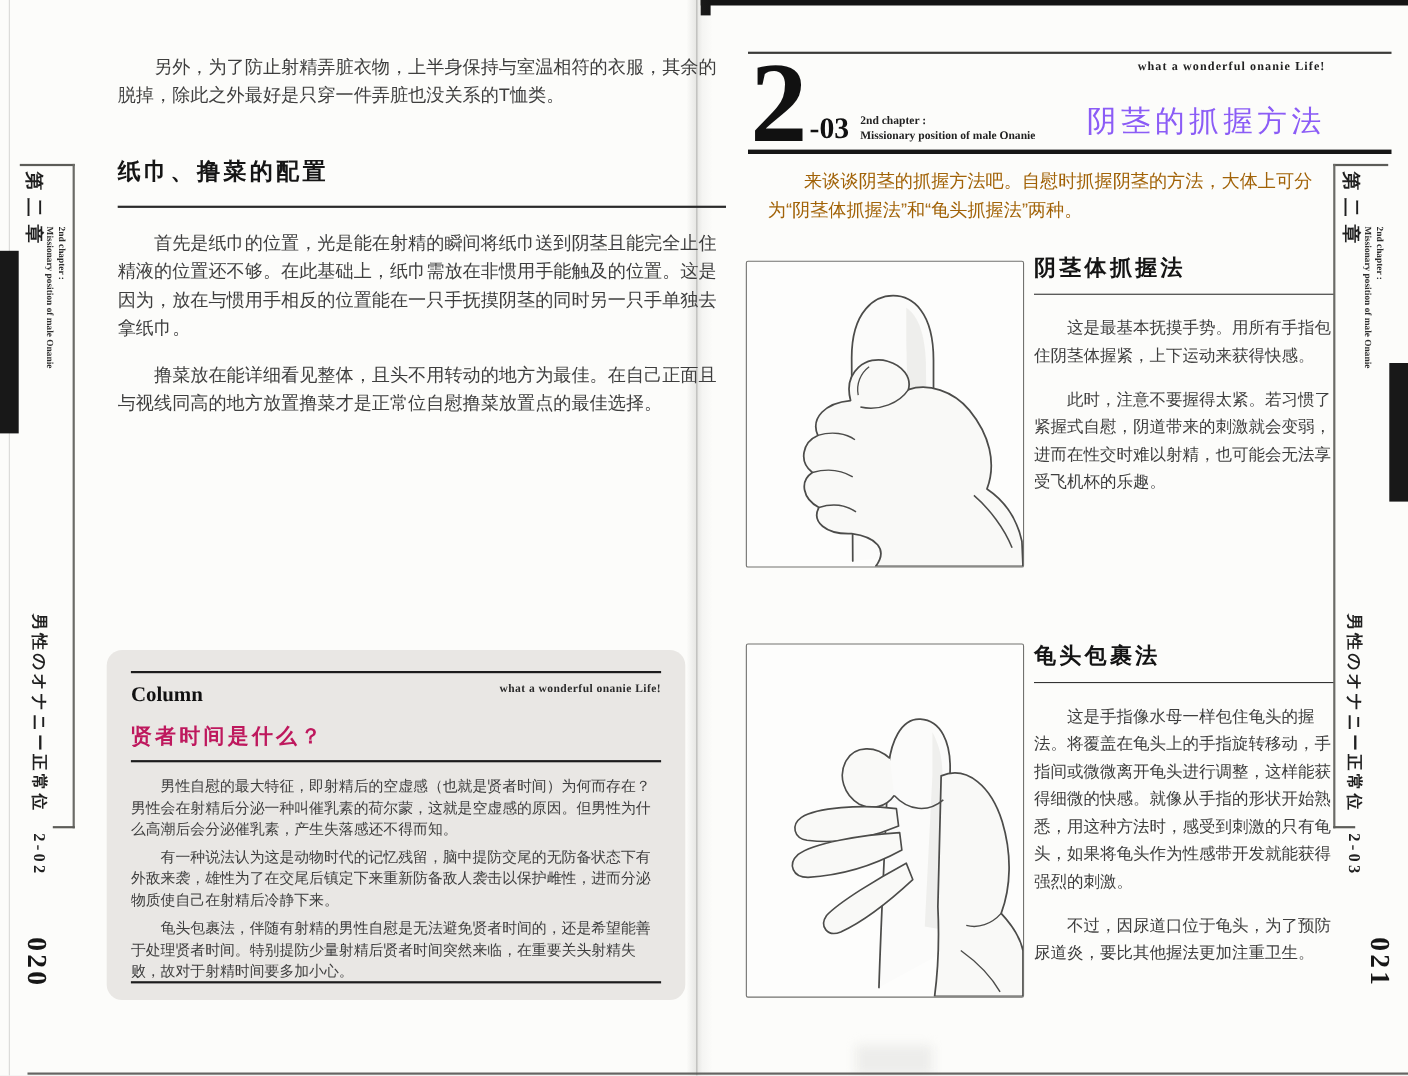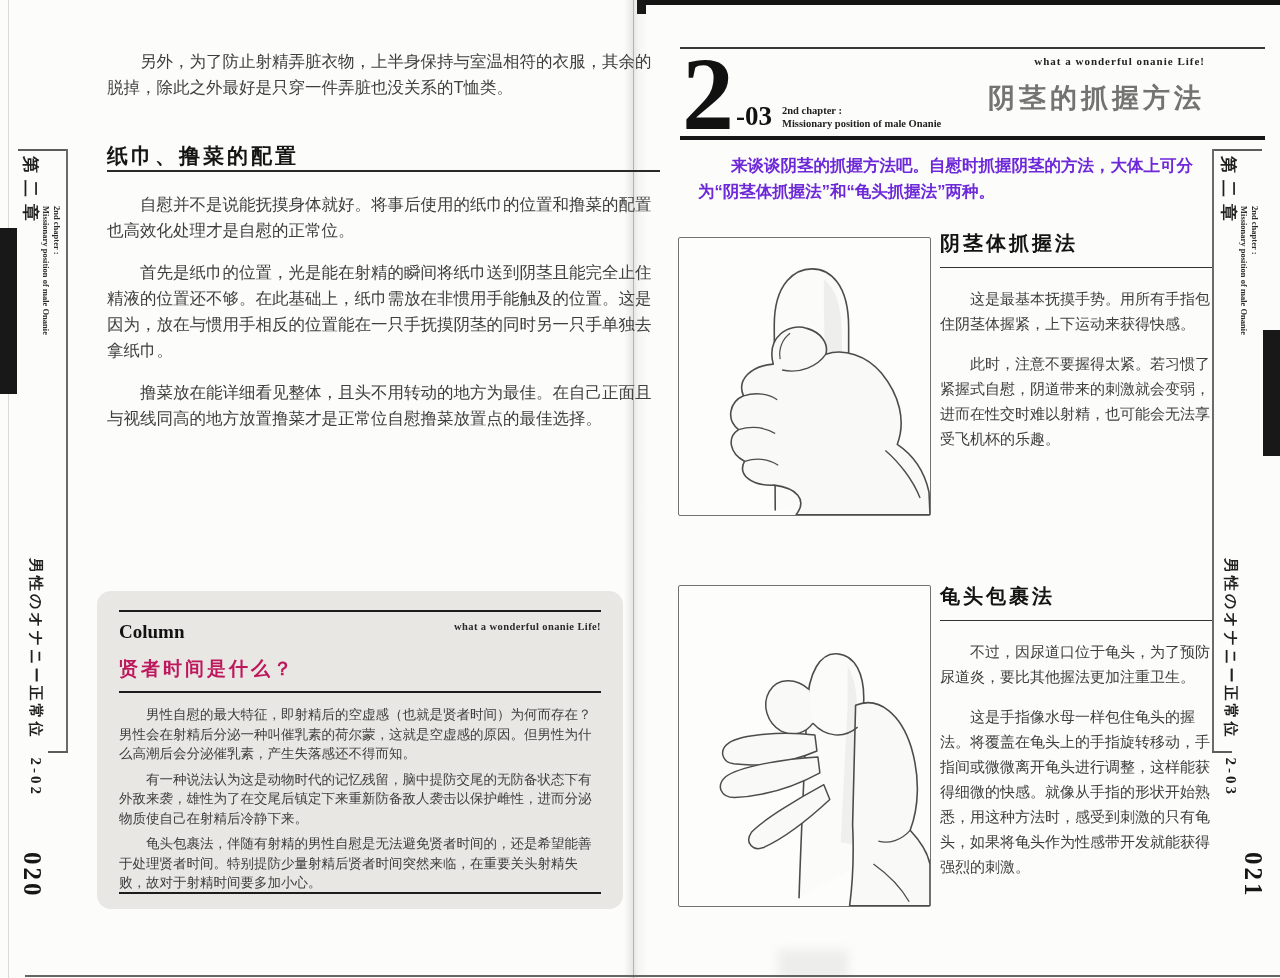--- a/index.html
+++ b/index.html
@@ -28,21 +28,21 @@
   .margin-tick{position:absolute;height:2px;background:#5c5c58;}
   .margin-vline{position:absolute;width:2px;background:#6b6b67;}
   .black-tab{position:absolute;background:#181818;}
 
   
   .lp-main{position:absolute;left:85px;top:48px;width:553px;margin-left:22px;}
   p.body-p{font-size:16.5px;line-height:26px;text-indent:2em;margin:0 0 16px;color:#3e3e3e;}
   .lp-section{margin-top:42px;}
   h2.lp-heading{
     font-family:"Liberation Serif","DejaVu Serif",serif;font-size:21px;font-weight:bold;
-    letter-spacing:3px;color:#151515;margin:0 0 19px;padding-bottom:0;
+    letter-spacing:3px;color:#151515;margin:0 0 19px;padding-bottom:17px;
     border-bottom:2.5px solid #2a2a2a;
   }
   .column-box{
     position:absolute;left:97px;top:591px;width:526px;height:318px;
     background:#e9e7e4;border-radius:14px;box-sizing:border-box;padding:0 22px;
   }
   .col-rule{height:2px;background:#1c1c1c;}
   .col-rule-top{margin-top:19px;}
   .col-head-row{display:flex;justify-content:space-between;align-items:flex-start;margin-top:9px;}
   .col-label{font-family:"Liberation Serif","DejaVu Serif",serif;font-weight:bold;font-size:19px;color:#111;}
@@ -53,25 +53,25 @@
   .col-rule-bottom{position:absolute;left:22px;right:22px;bottom:15px;}
 
   
   .rp-rule-top{position:absolute;left:680px;top:47px;width:585px;height:2px;background:#3a3a38;}
   .rp-tagline{position:absolute;left:740px;top:55px;width:465px;text-align:right;
     font-family:"Liberation Serif","DejaVu Serif",serif;font-weight:bold;font-size:11px;letter-spacing:1px;color:#222;}
   .rp-chapnum{position:absolute;left:682px;top:50px;height:86px;display:flex;align-items:flex-end;}
   .rp-big-num{font-family:"Liberation Serif","DejaVu Serif",serif;font-weight:bold;font-size:104px;line-height:.82;color:#111;}
   .rp-num-suffix{font-family:"Liberation Serif","DejaVu Serif",serif;font-weight:bold;font-size:27px;color:#111;margin:0 0 4px 2px;}
   .rp-chap-en{font-family:"Liberation Serif","DejaVu Serif",serif;font-weight:bold;font-size:10.5px;line-height:13px;color:#222;margin:0 0 6px 10px;}
-  .rp-title{position:absolute;left:740px;top:80px;width:465px;text-align:right;
-    font-family:"Liberation Serif","DejaVu Serif",serif;font-weight:bold;font-size:27px;letter-spacing:4px;color:#737373;}
+  .rp-title{position:absolute;left:740px;top:92px;width:465px;text-align:right;
+    font-family:"Liberation Serif","DejaVu Serif",serif;font-weight:normal;font-size:27px;letter-spacing:4px;color:#8b5cf6;}
   .rp-rule-bottom{position:absolute;left:680px;top:136px;width:585px;height:4px;background:#161616;}
   .rp-intro{position:absolute;left:698px;top:152px;width:518px;}
-  .rp-intro p{font-size:16.5px;line-height:26px;text-indent:2em;margin:0;color:#6d28d9;font-weight:bold;}
+  .rp-intro p{font-size:16.5px;line-height:26px;text-indent:2em;margin:0;color:#a16207;}
 
   .figure-box{position:absolute;left:678px;width:253px;border:1.5px solid #72726f;background:#fdfdfc;box-sizing:border-box;border-radius:2px;}
   .fig1{top:237px;height:279px;}
   .fig2{top:585px;height:322px;}
   .figure-box svg{display:block;width:100%;height:100%;}
 
   .rp-sec{position:absolute;left:940px;width:273px;}
   .rp-sec1{top:230px;}
   .rp-sec2{top:583px;}
   h3.rp-heading{
@@ -105,21 +105,20 @@
     </div>
     <div class="black-tab" style="left:0;top:228px;width:17px;height:166px;"></div>
     <div class="vrot spine-footer" style="left:45px;top:558px;">男性のオナニー正常位　2-02</div>
     <div class="vrot page-num" style="left:46px;top:852px;">020</div>
 
     <div class="lp-main">
       <p class="body-p">另外，为了防止射精弄脏衣物，上半身保持与室温相符的衣服，其余的脱掉，除此之外最好是只穿一件弄脏也没关系的T恤类。</p>
 
       <div class="lp-section">
         <h2 class="lp-heading">纸巾、撸菜的配置</h2>
-        <p class="body-p">自慰并不是说能抚摸身体就好。将事后使用的纸巾的位置和撸菜的配置也高效化处理才是自慰的正常位。</p>
         <p class="body-p">首先是纸巾的位置，光是能在射精的瞬间将纸巾送到阴茎且能完全止住精液的位置还不够。在此基础上，纸巾需放在非惯用手能触及的位置。这是因为，放在与惯用手相反的位置能在一只手抚摸阴茎的同时另一只手单独去拿纸巾。</p>
         <p class="body-p">撸菜放在能详细看见整体，且头不用转动的地方为最佳。在自己正面且与视线同高的地方放置撸菜才是正常位自慰撸菜放置点的最佳选择。</p>
       </div>
     </div>
 
     <div class="column-box">
       <div class="col-rule col-rule-top"></div>
       <div class="col-head-row">
         <span class="col-label">Column</span>
         <span class="col-tagline">what a wonderful onanie Life!</span>
@@ -182,22 +181,22 @@
     </div>
 
     <div class="rp-sec rp-sec1">
       <h3 class="rp-heading">阴茎体抓握法</h3>
       <p class="rp-p">这是最基本抚摸手势。用所有手指包住阴茎体握紧，上下运动来获得快感。</p>
       <p class="rp-p">此时，注意不要握得太紧。若习惯了紧握式自慰，阴道带来的刺激就会变弱，进而在性交时难以射精，也可能会无法享受飞机杯的乐趣。</p>
     </div>
 
     <div class="rp-sec rp-sec2">
       <h3 class="rp-heading">龟头包裹法</h3>
+      <p class="rp-p">这是手指像水母一样包住龟头的握法。将覆盖在龟头上的手指旋转移动，手指间或微微离开龟头进行调整，这样能获得细微的快感。就像从手指的形状开始熟悉，用这种方法时，感受到刺激的只有龟头，如果将龟头作为性感带开发就能获得强烈的刺激。</p>
       <p class="rp-p">不过，因尿道口位于龟头，为了预防尿道炎，要比其他握法更加注重卫生。</p>
-      <p class="rp-p">这是手指像水母一样包住龟头的握法。将覆盖在龟头上的手指旋转移动，手指间或微微离开龟头进行调整，这样能获得细微的快感。就像从手指的形状开始熟悉，用这种方法时，感受到刺激的只有龟头，如果将龟头作为性感带开发就能获得强烈的刺激。</p>
     </div>
 
     <div class="margin-tick" style="left:1212px;top:149px;width:50px;"></div>
     <div class="margin-vline" style="left:1212px;top:149px;height:604px;"></div>
     <div class="margin-tick" style="left:1212px;top:751px;width:20px;"></div>
     <div class="vrot spine-kanji" style="left:1240px;top:156px;">第二章</div>
     <div class="vrot spine-en" style="left:1260px;top:206px;">
       <div>2nd chapter :</div>
       <div>Missionary position of male Onanie</div>
     </div>

